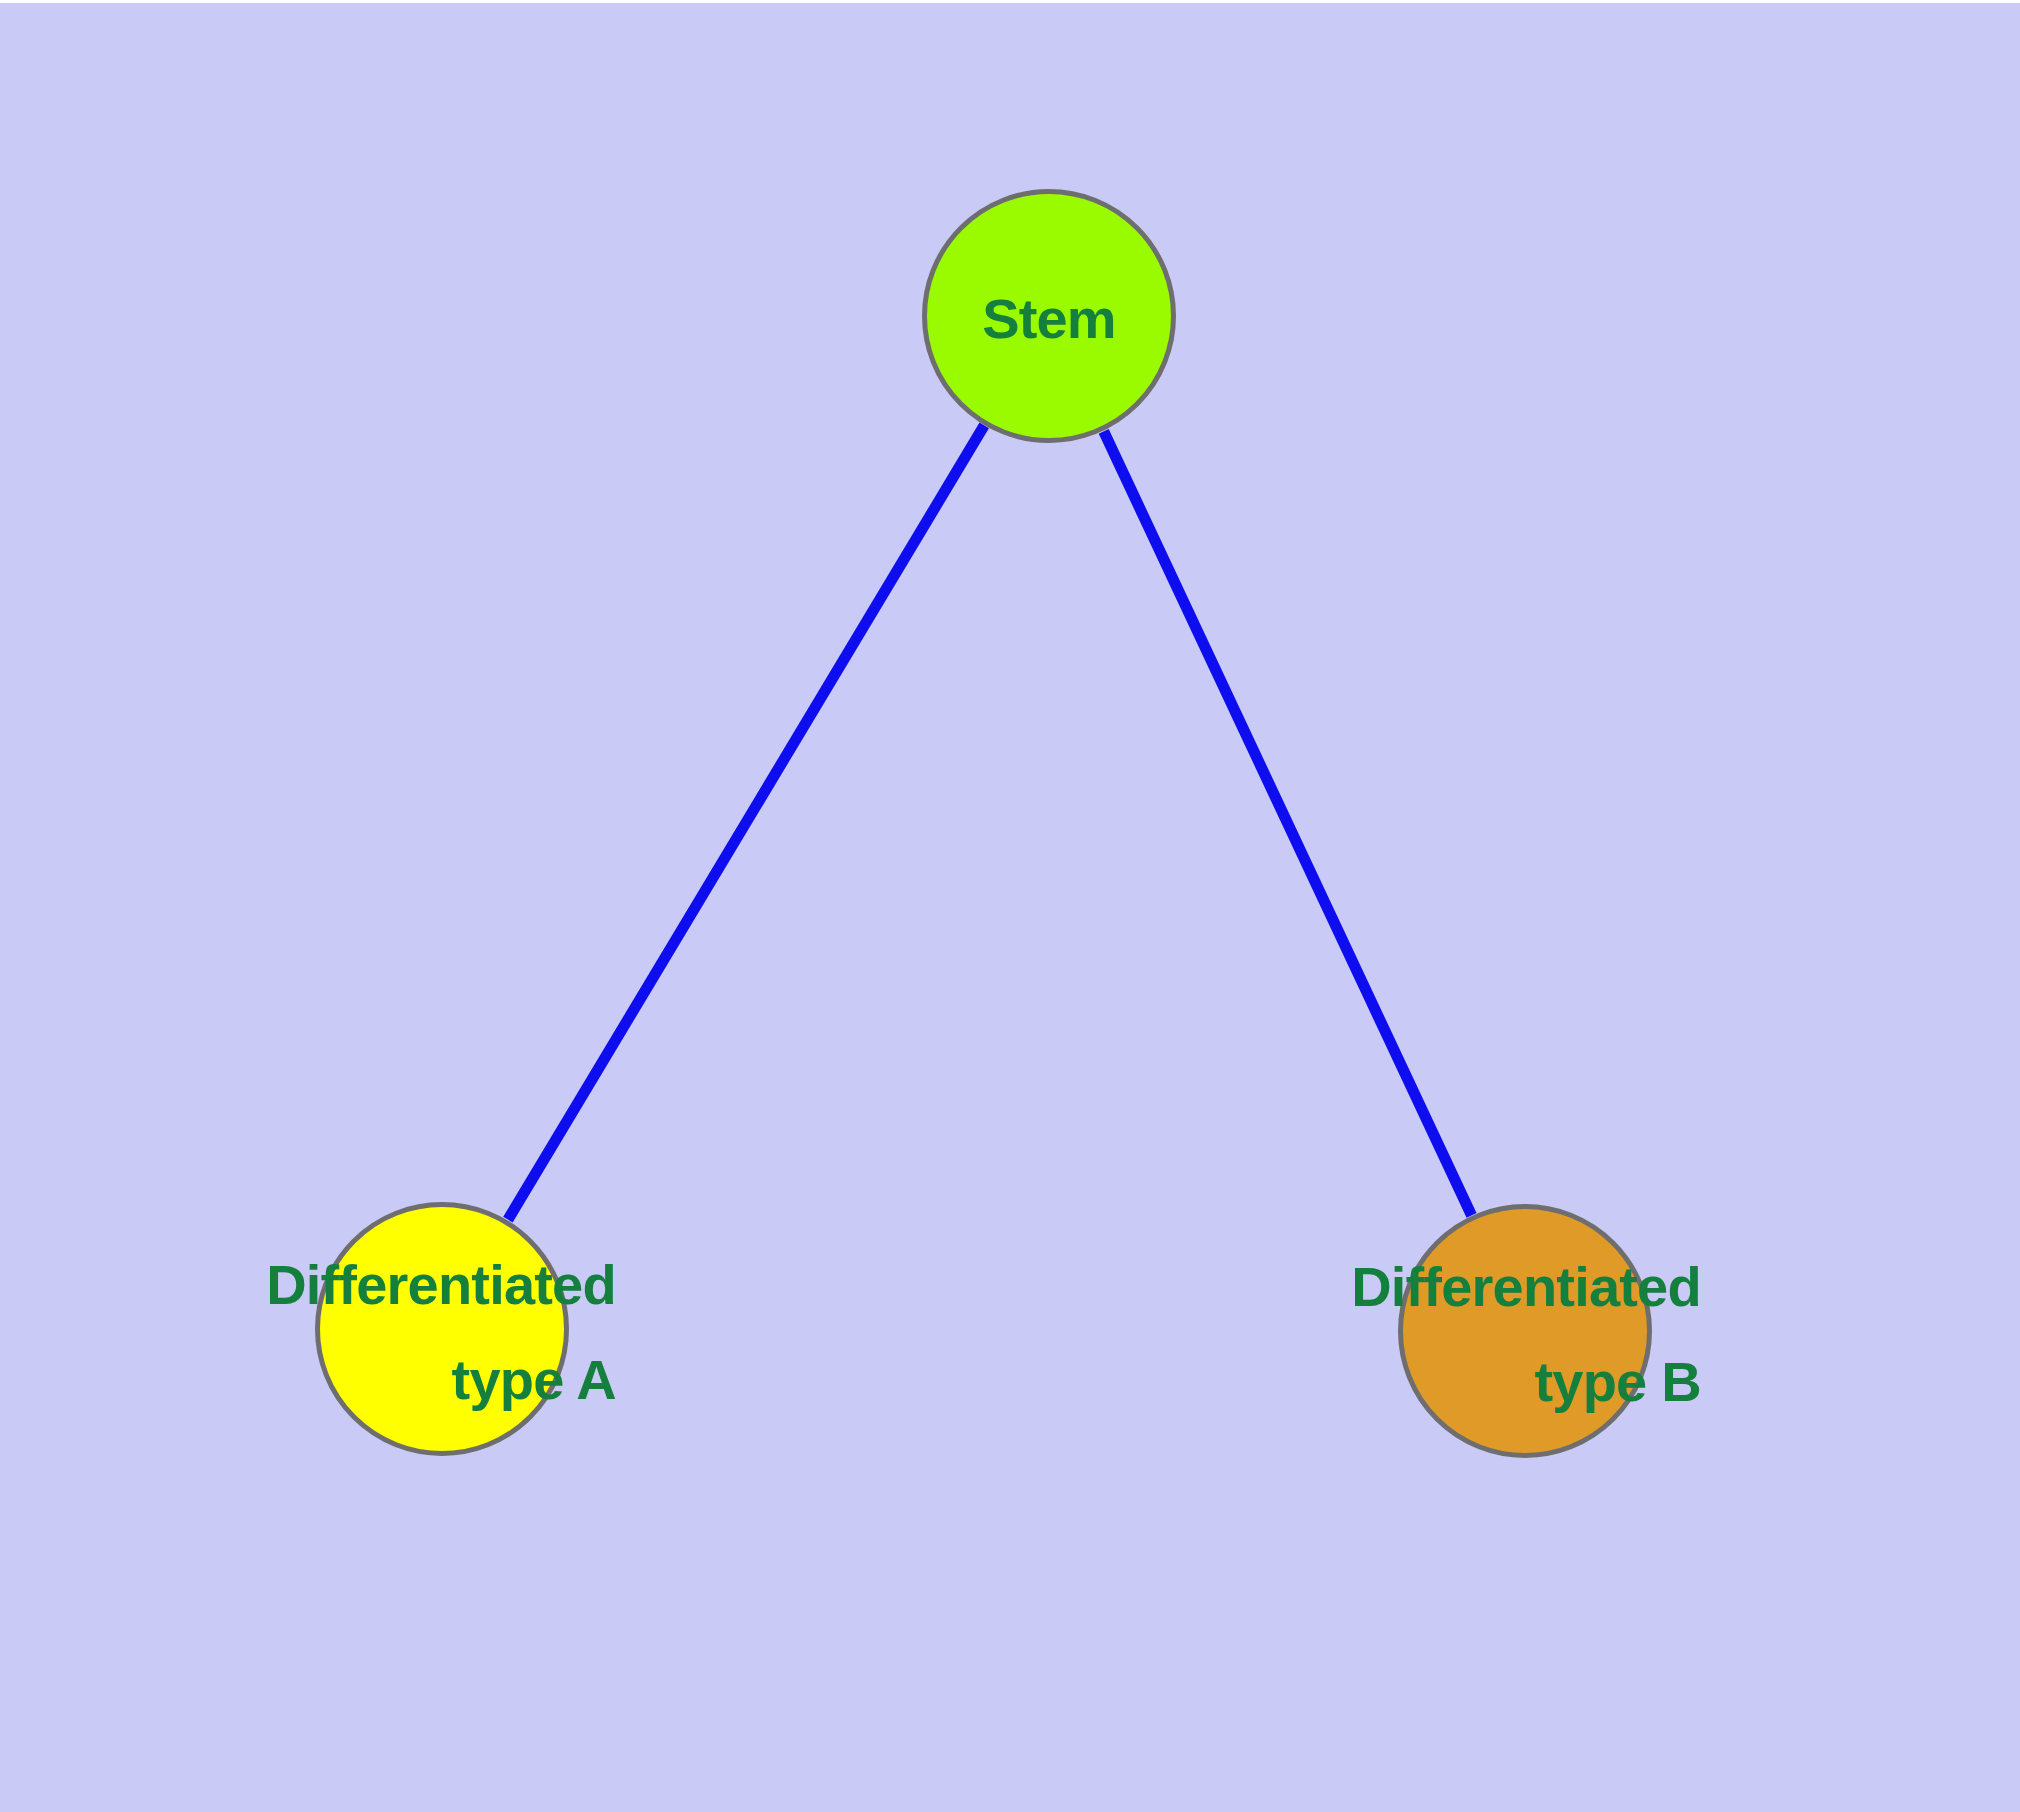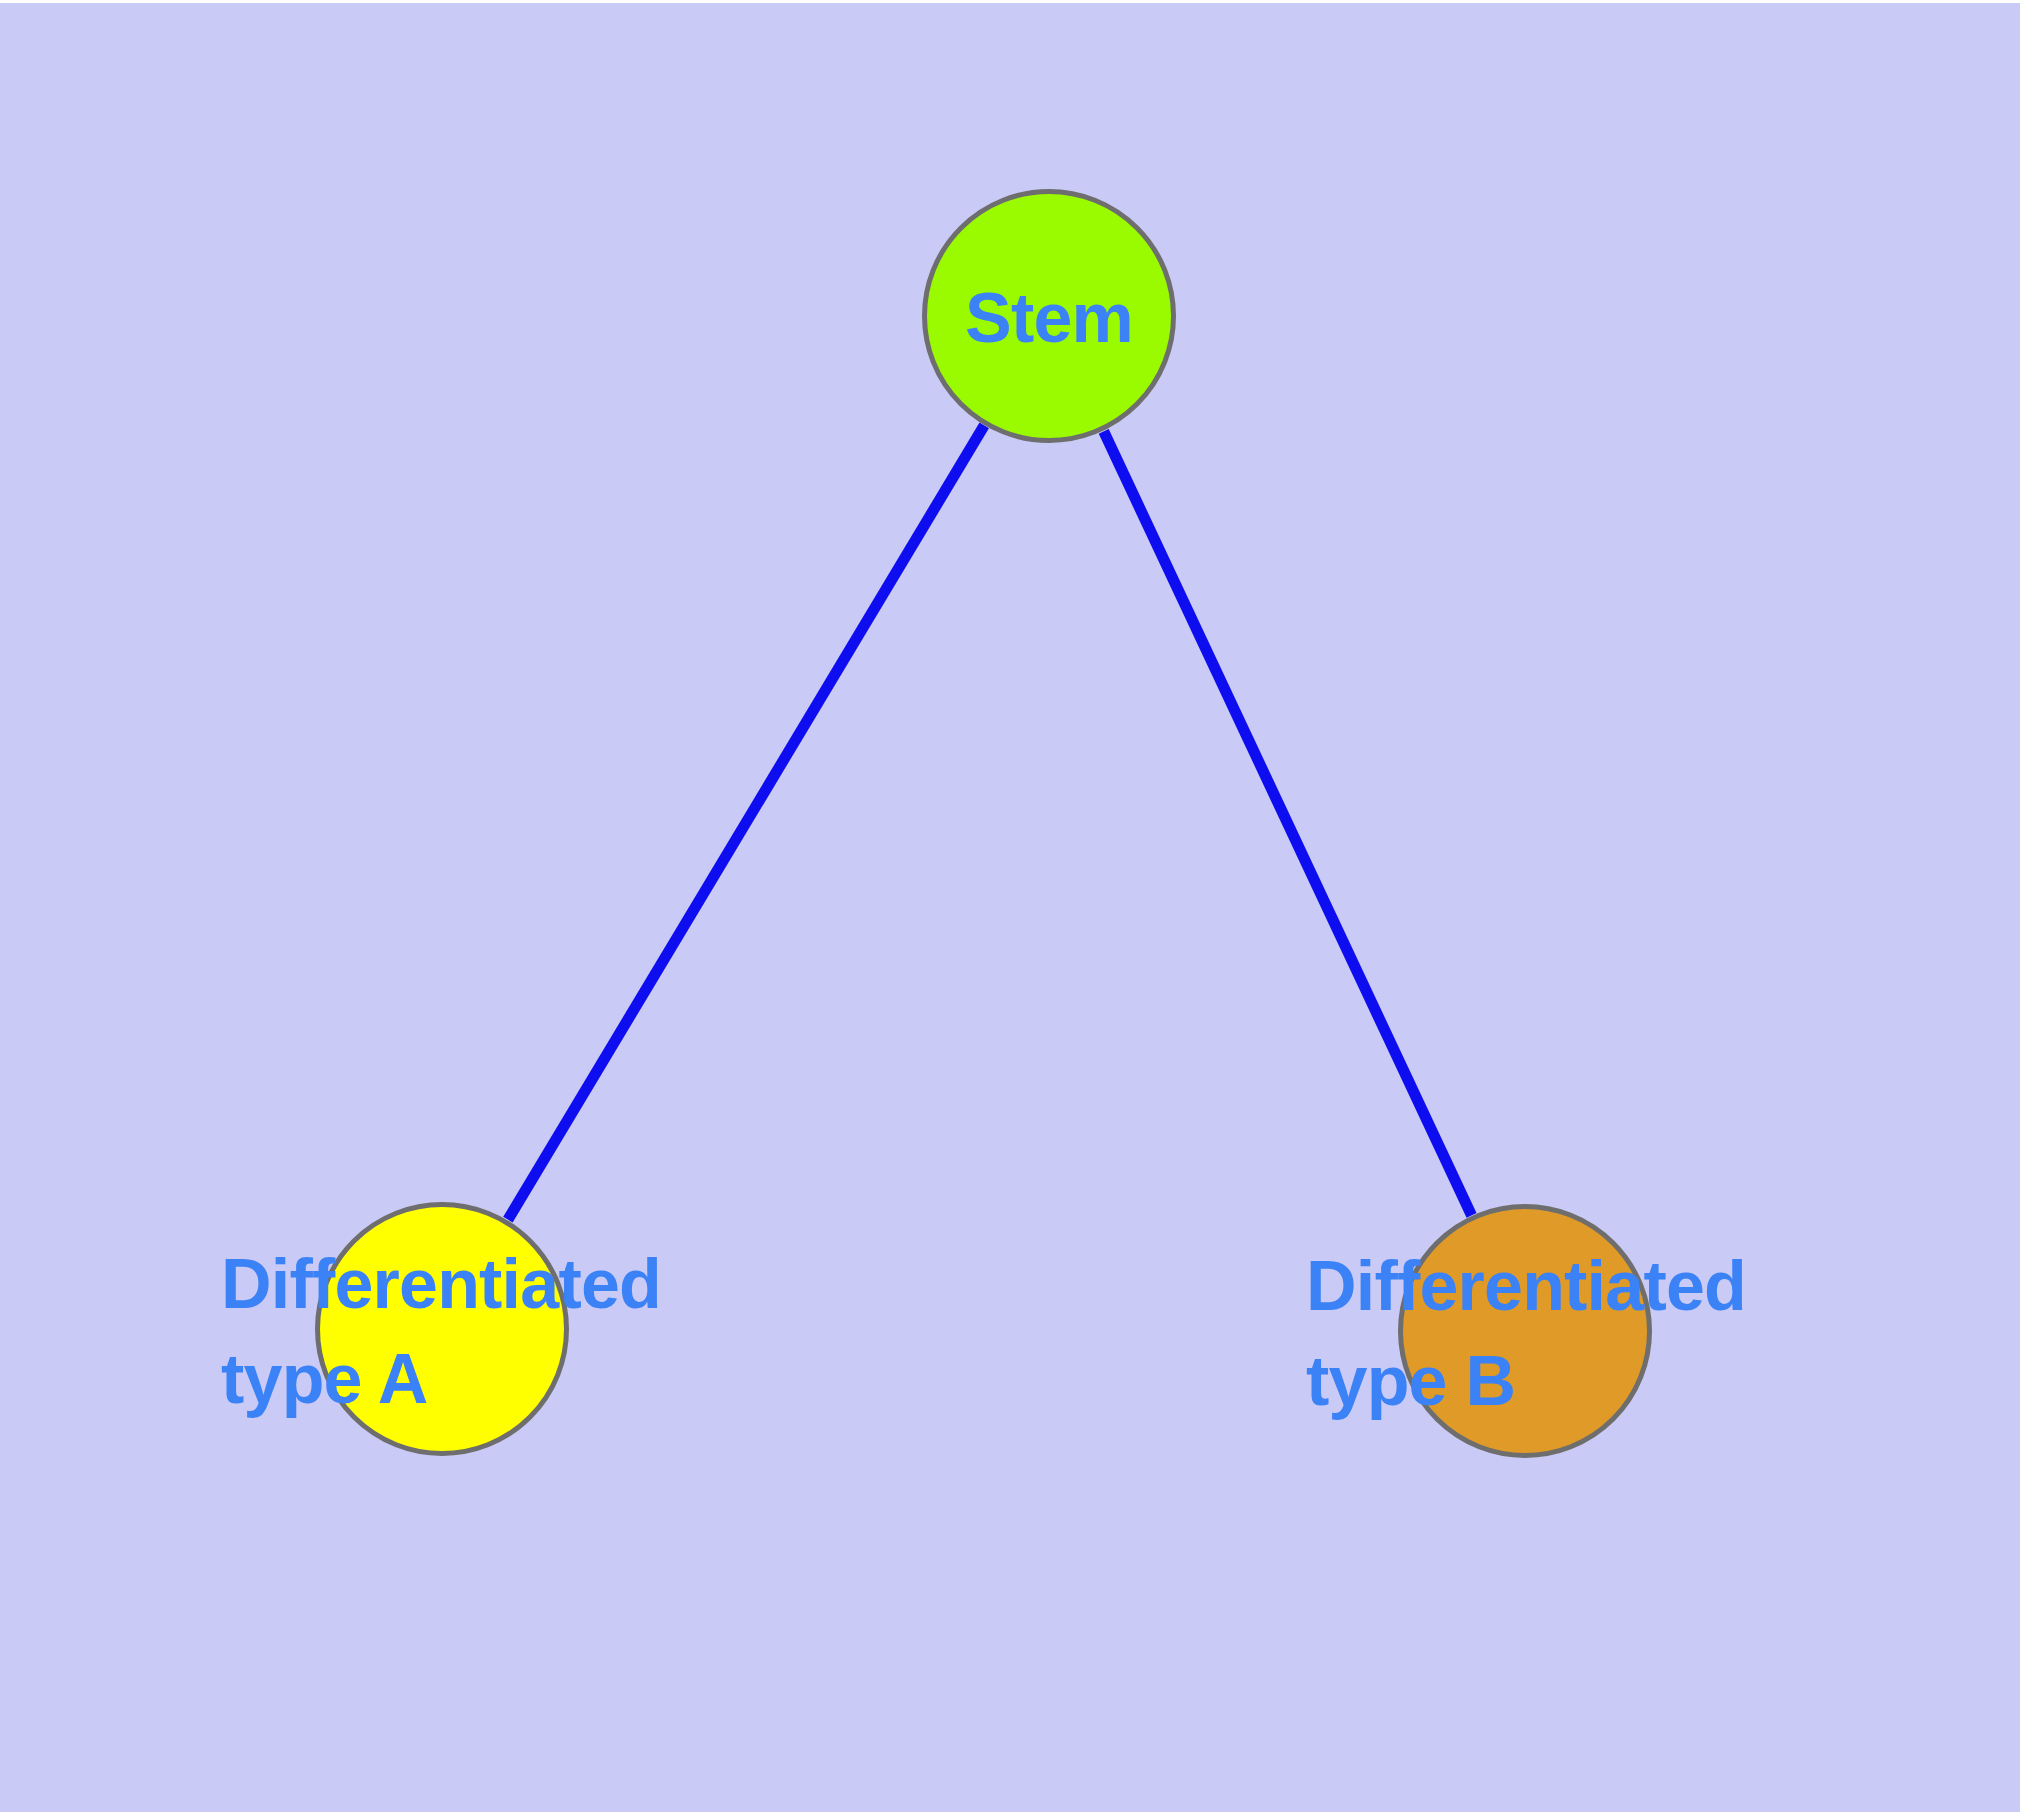--- a/index.html
+++ b/index.html
@@ -48,25 +48,25 @@
     border-radius: 50%;
     z-index: 2;
   }
   .node-circle.stem   { left: 922px; top: 189px;  }
   .node-circle.type-a { left: 315px;  top: 1202px; }
   .node-circle.type-b { left: 1398px; top: 1204px; }
   .node-label {
     position: absolute;
     z-index: 3;
     transform: translate(-50%, -50%);
-    font-size: 70px;
+    font-size: 56px;
     font-weight: bold;
     line-height: 95px;
-    color: #3b82f6;
-    text-align: left;
+    color: #15803d;
+    text-align: right;
     white-space: pre-line;
     letter-spacing: -0.8px;
   }
   .node-label.stem   { left: 1049px; top: 318px;  }
   .node-label.type-a { left: 441px;  top: 1332px; }
   .node-label.type-b { left: 1526px; top: 1334px; }
 </style>
 </head>
 <body>
 

